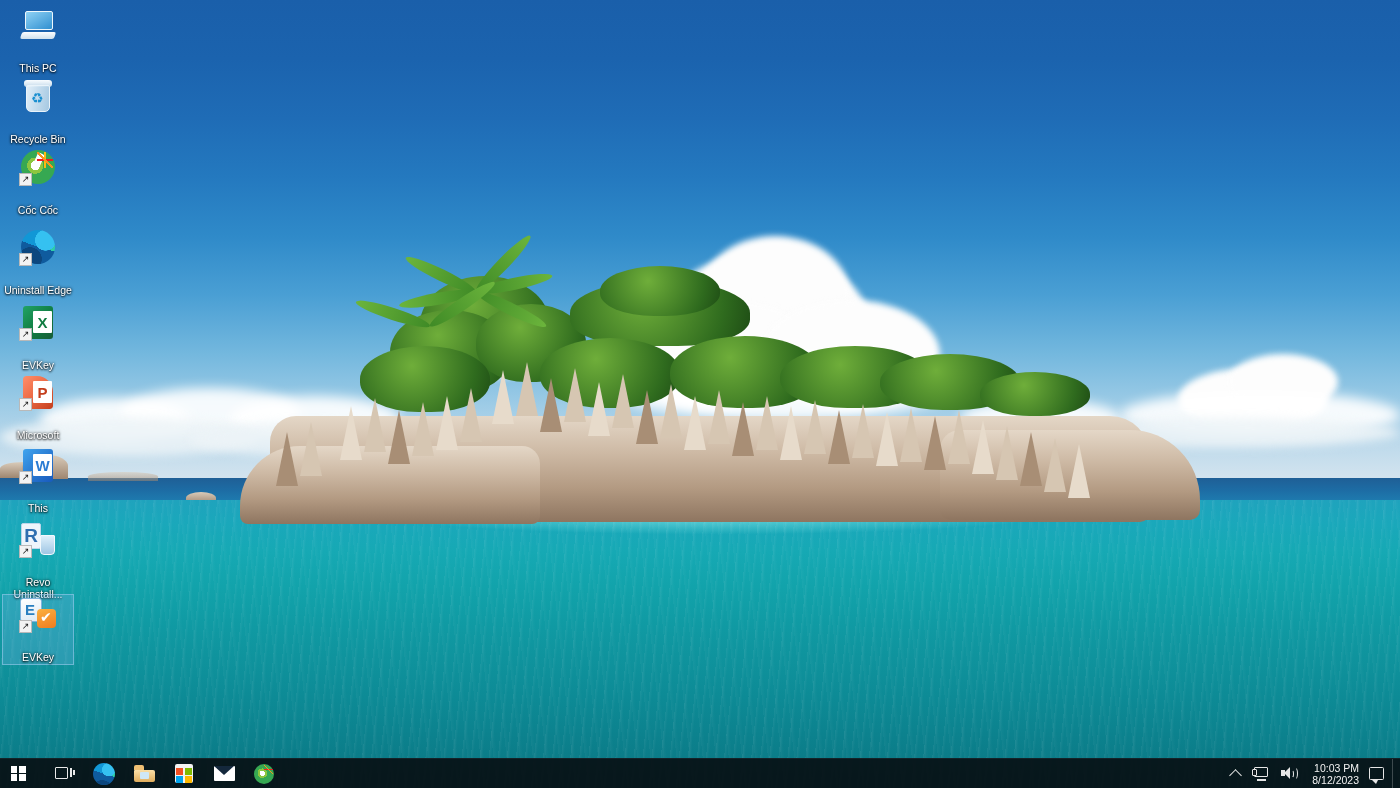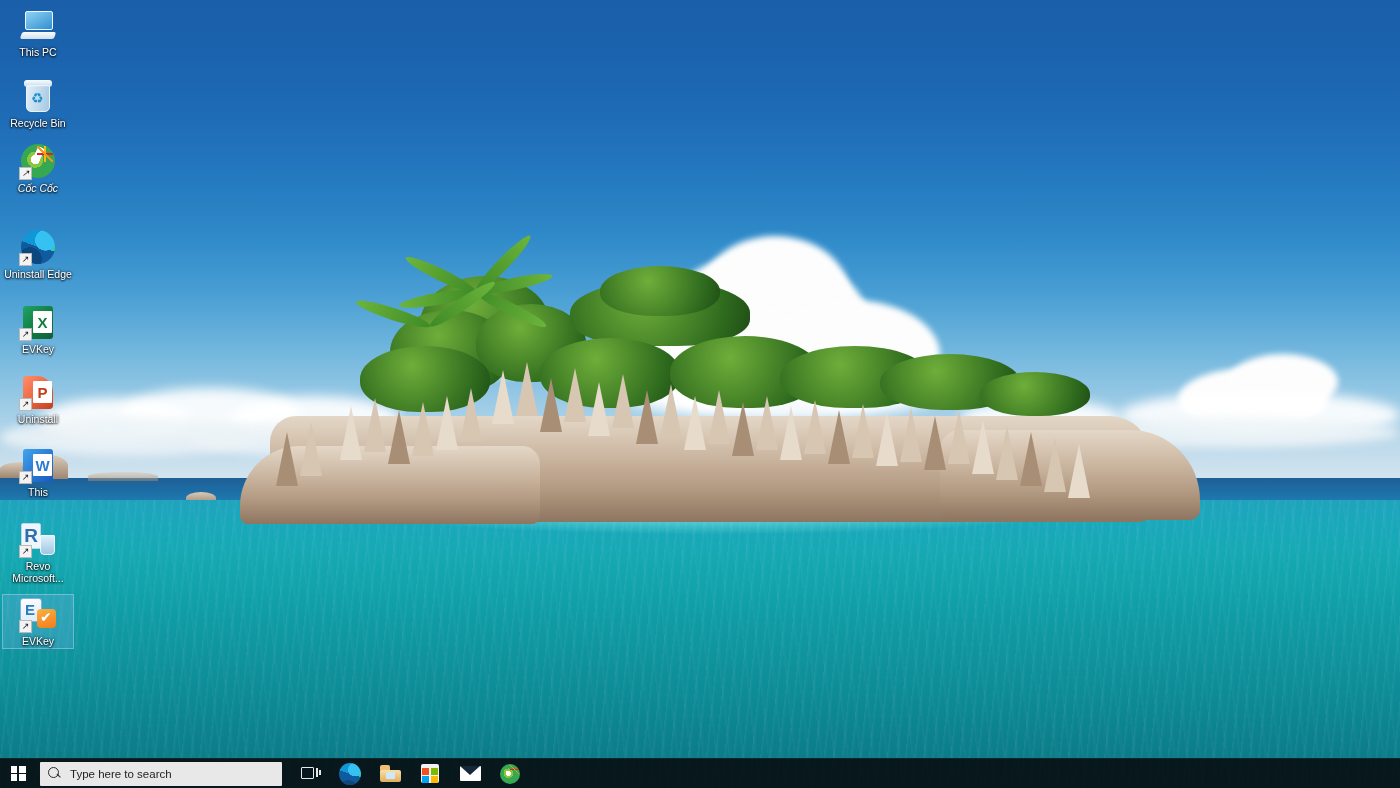--- a/index.html
+++ b/index.html
@@ -95,21 +95,21 @@
   .dicon {
     position:absolute; left:2px; width:72px;
     display:flex; flex-direction:column; align-items:center;
     cursor:default;
   }
   .dicon .glyph {
     width:38px; height:38px; position:relative;
     display:flex; align-items:center; justify-content:center;
   }
   .dicon .dlabel {
-    margin-top:3px; font-size:10.5px; line-height:11.5px; color:#fff;
+    margin-top:19px; font-size:10.5px; line-height:11.5px; color:#fff;
     text-align:center; text-shadow:0 0 3px rgba(0,0,0,.95), 0 1px 2px rgba(0,0,0,.9);
     max-width:72px; word-wrap:break-word;
   }
   .dicon.selected {
     background:rgba(120,180,230,.28);
     border:1px solid rgba(160,205,240,.55);
   }
   
   .shortcut {
     position:absolute; left:0; bottom:0; width:13px; height:13px;
@@ -506,21 +506,21 @@
       <div class="glyph">
         <div class="bin-ico">
             <div class="lid"></div>
             <div class="body"></div>
             <div class="rec">♻</div>
           </div>
       </div>
       <div class="dlabel">Recycle Bin</div>
     </div>
 
-    <div class="dicon" style="top:142px;font-style:italic;">
+    <div class="dicon" style="top:148px;">
       <div class="glyph">
         <div class="coc-ico">
             <div class="slot"></div>
             <div class="ray"></div>
           </div>
         <div class="shortcut"></div>
       </div>
       <div class="dlabel">Cốc Cốc</div>
     </div>
 
@@ -544,21 +544,21 @@
     </div>
 
     <div class="dicon" style="top:373px;">
       <div class="glyph">
         <div class="office-ico ppt">
             <div class="tile"></div>
             <div class="letter">P</div>
           </div>
         <div class="shortcut"></div>
       </div>
-      <div class="dlabel">Uninstall</div>
+      <div class="dlabel">Microsoft</div>
     </div>
 
     <div class="dicon" style="top:446px;">
       <div class="glyph">
         <div class="office-ico word">
             <div class="tile"></div>
             <div class="letter">W</div>
           </div>
         <div class="shortcut"></div>
       </div>
@@ -566,21 +566,21 @@
     </div>
 
     <div class="dicon" style="top:520px;">
       <div class="glyph">
         <div class="revo-ico">
             <div class="r">R</div>
             <div class="cup"></div>
           </div>
         <div class="shortcut"></div>
       </div>
-      <div class="dlabel">Revo Microsoft...</div>
+      <div class="dlabel">Revo Uninstall...</div>
     </div>
 
     <div class="dicon selected" style="top:594px;">
       <div class="glyph">
         <div class="evkey-ico">
             <div class="e"></div>
             <div class="v"></div>
           </div>
         <div class="shortcut"></div>
       </div>
@@ -592,24 +592,20 @@
 
     <div class="start-btn">
       <div class="win-logo">
         <i></i>
           <i></i>
           <i></i>
           <i></i>
       </div>
     </div>
 
-    <div class="search-box">
-      <span class="mag"></span>
-      <span class="ph">Type here to search</span>
-    </div>
 
     <div class="tb-icons">
 
       <div class="tb-btn">
         <div class="taskview">
           <div class="big"></div>
             <div class="s1"></div>
             <div class="s2"></div>
         </div>
       </div>
@@ -644,15 +640,47 @@
         </div>
       </div>
 
       <div class="tb-btn">
         <div class="coc-small">
           <div class="ray"></div>
         </div>
       </div>
     </div>
 
+    <div class="tray">
+
+      <div class="tray-btn">
+        <div class="chev"></div>
+      </div>
+
+      <div class="tray-btn">
+        <div class="net-ico">
+          <div class="mon"></div>
+            <div class="stand"></div>
+            <div class="plug"></div>
+        </div>
+      </div>
+
+      <div class="tray-btn">
+        <div class="vol-ico">
+          <div class="spk"></div>
+            <div class="cone"></div>
+            <div class="w1"></div>
+            <div class="w2"></div>
+        </div>
+      </div>
+
+      <div class="clock">
+        <span>10:03 PM</span>
+        <span>8/12/2023</span>
+      </div>
+
+      <div class="notif-ico"></div>
+
+      <div class="showdesk"></div>
+    </div>
   </div>
 
 </div>
 
 </body></html>

